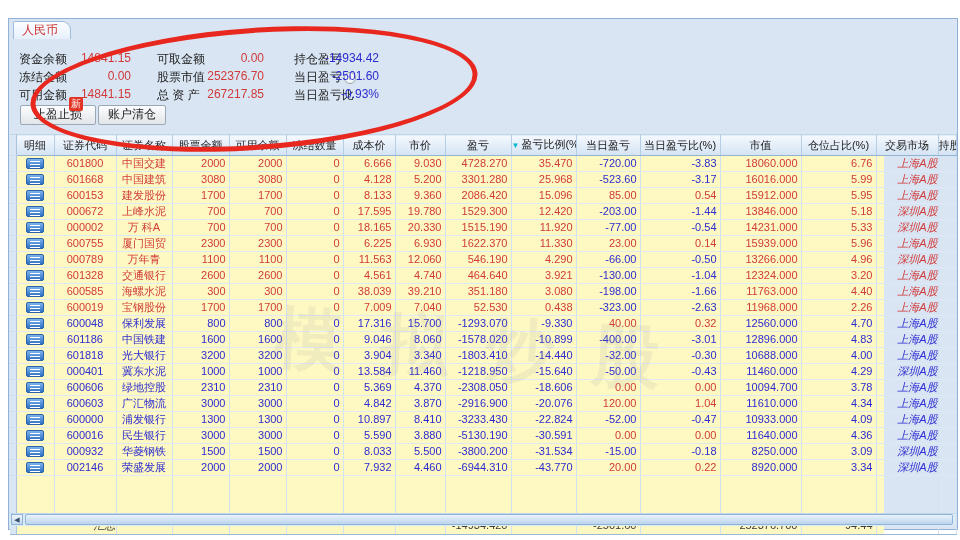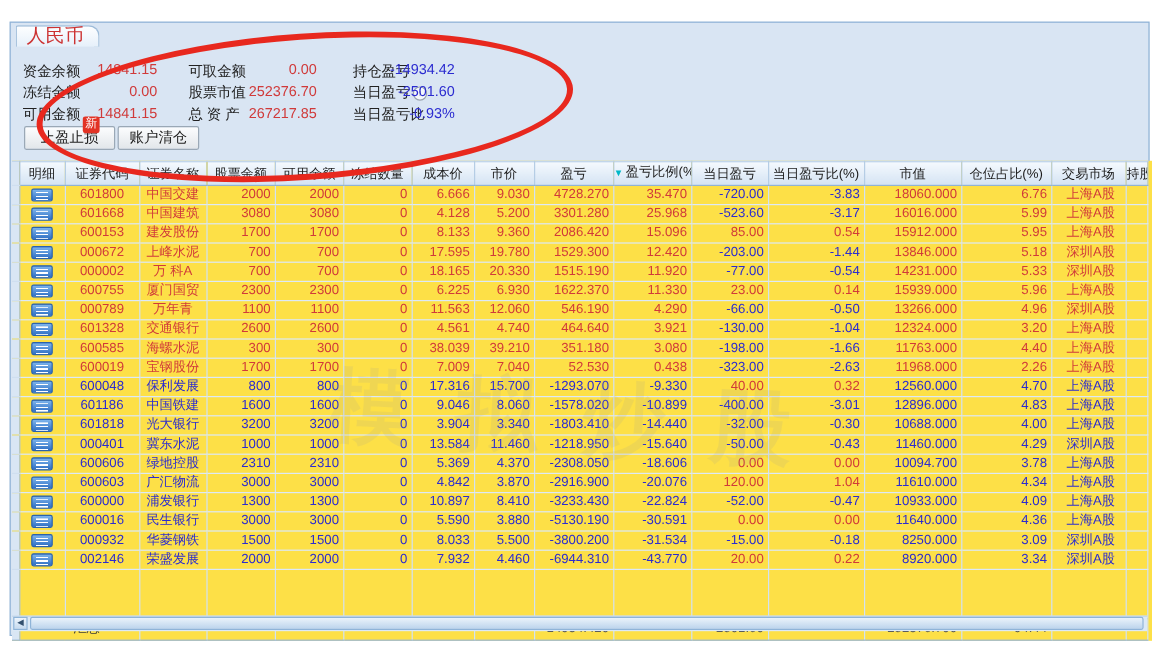--- a/index.html
+++ b/index.html
@@ -1,48 +1,48 @@
 <!DOCTYPE html>
 <html><head>
 <meta charset="utf-8">
 <style>
   html,body{margin:0;padding:0;background:#ffffff;width:960px;height:540px;overflow:hidden;
     font-family:"Liberation Sans","DejaVu Sans",sans-serif;}
   .panel{position:absolute;left:8px;top:18px;width:948px;height:510px;
     background:#d9e5f3;border:1px solid #8fb2d6;box-sizing:content-box;}
   
   .tab{position:absolute;left:4px;top:2px;height:17px;line-height:17px;padding:0 12px 0 8px;
-    font-size:16px;color:#cc3333;background:linear-gradient(#fdfeff,#e6f0fa);
+    font-size:12px;color:#cc3333;background:linear-gradient(#fdfeff,#e6f0fa);
     border:1px solid #9ebcd9;border-bottom:none;border-radius:2px 9px 0 0;}
   
   .srow{position:absolute;left:0;height:18px;width:500px;font-size:12px;color:#222;}
   .srow .lbl{position:absolute;white-space:nowrap;}
   .srow .val{position:absolute;text-align:right;white-space:nowrap;}
   .l1{left:10px}.v1{left:50px;width:72px}
   .l2{left:148px}.v2{left:185px;width:70px}
   .l3{left:285px}.v3{left:302px;width:68px}
   .red{color:#d03a3a}.blue{color:#2b2bd0}.dark{color:#3a3a3a}
   .info-icon{display:inline-block;width:10px;height:10px;border:1px solid #9aa4ae;border-radius:50%;
     font-size:8px;line-height:10px;text-align:center;color:#8a949e;vertical-align:1px;margin-left:2px;background:#f4f8fc;}
   
   .btn{position:absolute;top:86px;height:18px;font-size:12px;color:#222;text-align:center;line-height:17px;
     background:linear-gradient(#fcfdfe,#e2e6ea);border:1px solid #9aa8b6;border-radius:2px;cursor:default;}
   .btn1{left:11px;width:74px}.btn2{left:89px;width:66px}
   .badge{position:absolute;left:60px;top:78px;width:14px;height:14px;background:#e23325;color:#fff;
     font-size:10px;line-height:14px;text-align:center;border-radius:2px;z-index:3;}
   
-  .tablewrap{position:absolute;left:1px;top:115px;width:951px;background:#fde047;}
+  .tablewrap{position:absolute;left:1px;top:115px;width:874px;background:#fef9c3;}
   table{border-collapse:collapse;table-layout:fixed;width:946px;font-size:11px;}
   th,td{height:15px;line-height:15px;padding:0;white-space:nowrap;overflow:hidden;}
   thead th{height:18px;line-height:18px;font-weight:normal;color:#1c1c1c;font-size:11px;
     background:linear-gradient(#f4f9fe,#d4e3f3);
     border-right:1px solid #b5cde5;border-bottom:1px solid #91b3d4;border-top:1px solid #c2d6ea;text-align:center;}
   tbody td{border-right:1px solid #d2e2f2;border-bottom:1px solid #dde9f7;}
   td.rt,th.rt{text-align:right;padding-right:3px;}
-  td.lt{text-align:center;padding-left:4px;}
+  td.lt{text-align:right;padding-left:4px;font-style:italic;}
   td.ct{text-align:center;}
   td.strip,th.strip{background:#d9e6f4;border-right:1px solid #aac4de;border-bottom:1px solid #cfdff0;}
   tr.filler td{height:40px;border-bottom:none;}
   tr.total td{height:17px;border-top:1px solid #89a9c9;border-bottom:1px solid #9bb8d6;color:#3a3a3a;}
   .detail-icon{width:18px;height:11px;margin:2px auto;border-radius:2px;position:relative;
     background:linear-gradient(#7db4ec,#3070c4);border:1px solid #2a62ae;box-sizing:border-box;}
   .detail-icon::after{content:"";position:absolute;left:3px;right:3px;top:2px;height:7px;
     background:repeating-linear-gradient(to bottom,#fff 0 1px,rgba(0,0,0,0) 1px 3px);}
   .sort-arrow{color:#00b8c8;font-size:8px;margin-right:2px;}
   

